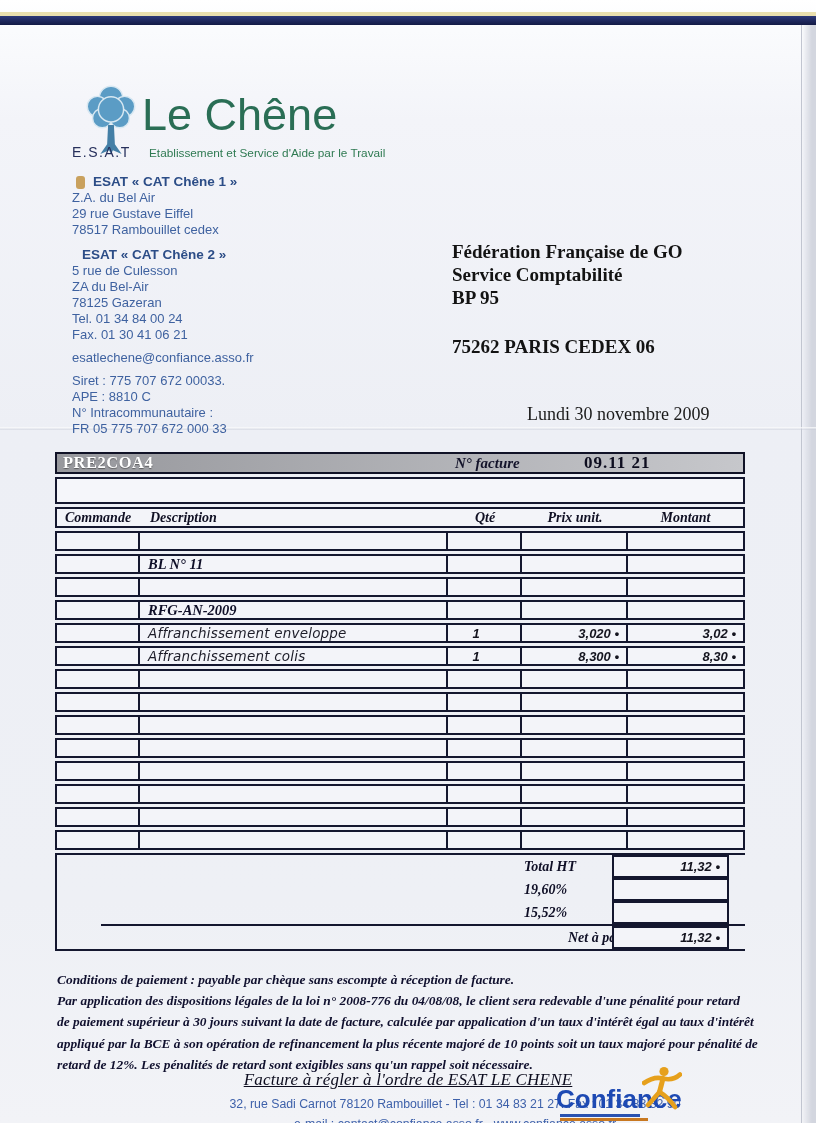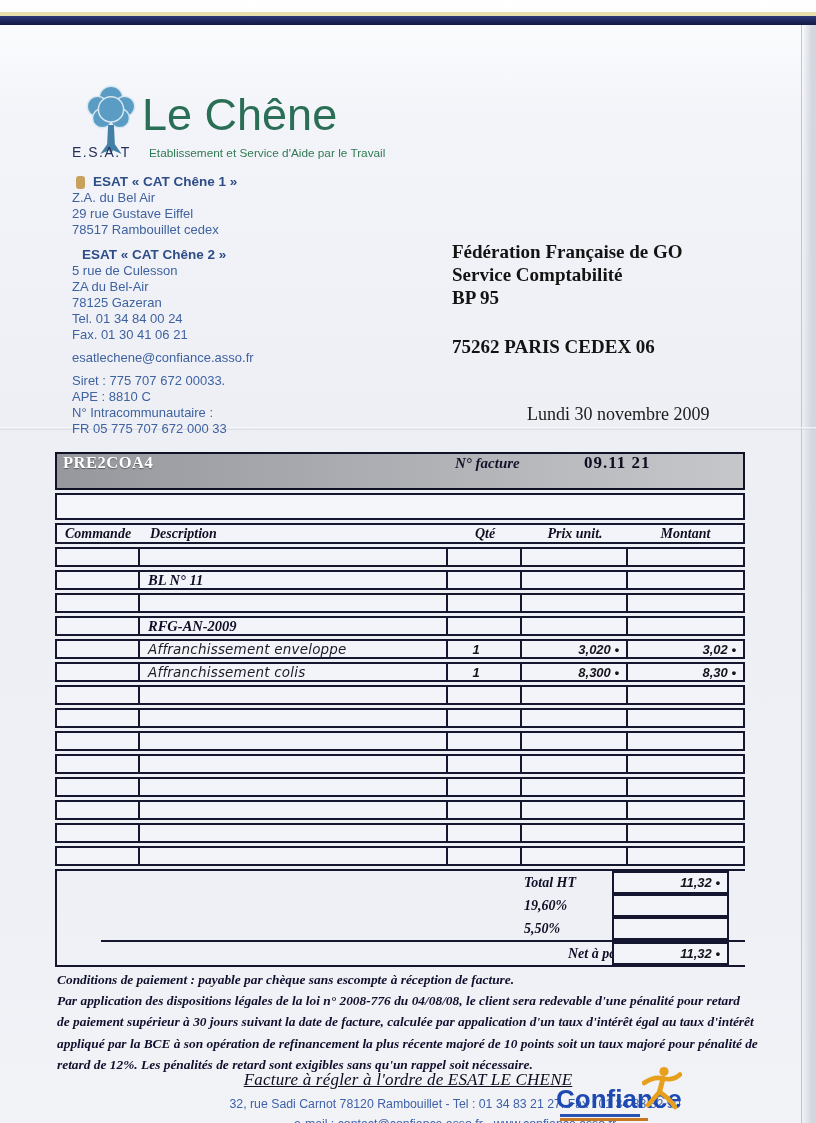--- a/index.html
+++ b/index.html
@@ -31,21 +31,21 @@
 
   
   .recipient{position:absolute;left:452px;top:240px;font-family:"Liberation Serif","DejaVu Serif",serif;
     font-weight:bold;font-size:19px;line-height:23px;color:#131313;}
   .r-city{margin-top:26px;}
   .date{position:absolute;left:527px;top:404px;font-family:"Liberation Serif","DejaVu Serif",serif;
     font-size:18px;color:#1a1a1a;}
 
   
   .table{position:absolute;left:55px;top:452px;width:690px;}
-  .bar{height:38px;background:linear-gradient(90deg,#97989d,#c6c7cb);border:2px solid #101226;position:relative;box-sizing:border-box;}
+  .bar{height:22px;background:linear-gradient(90deg,#97989d,#c6c7cb);border:2px solid #101226;position:relative;box-sizing:border-box;}
   .ref{position:absolute;left:6px;top:0;line-height:18px;font-family:"Liberation Serif",serif;font-weight:bold;
     font-size:16.5px;color:#fff;letter-spacing:.5px;text-shadow:0 1px 1px rgba(40,40,40,.55);}
   .numlab{position:absolute;left:398px;top:0;line-height:18px;font-family:"Liberation Serif",serif;
     font-style:italic;font-weight:bold;font-size:15px;color:#13132a;}
   .numval{position:absolute;left:527px;top:0;line-height:18px;font-family:"Liberation Serif",serif;
     font-weight:bold;font-size:17px;color:#0e0e20;letter-spacing:1px;}
   .blank-row{height:27px;margin-top:3px;border:2px solid #14172f;background:#f5f6fa;box-sizing:border-box;}
   .cols{display:flex;height:21px;margin-top:3px;border:2px solid #14172f;background:#f3f4f9;box-sizing:border-box;
     align-items:center;font-family:"Liberation Serif",serif;font-style:italic;font-weight:600;font-size:14px;color:#101024;}
   .hc0{width:83px;padding-left:8px;box-sizing:border-box;}
@@ -266,21 +266,21 @@
       <div>
           <div class="tot-row">
             <div class="tot-label b">Total HT</div>
             <div class="tot-box num b">11,32 •</div>
           </div>
           <div class="tot-row">
             <div class="tot-label">19,60%</div>
             <div class="tot-box num"></div>
           </div>
           <div class="tot-row">
-            <div class="tot-label">5,50%</div>
+            <div class="tot-label">15,52%</div>
             <div class="tot-box num"></div>
           </div>
           <div class="tot-row net">
             <div class="tot-label b">Net à payer</div>
             <div class="tot-box num b">11,32 •</div>
           </div>
         </div>
     </div>
   </div>
 

